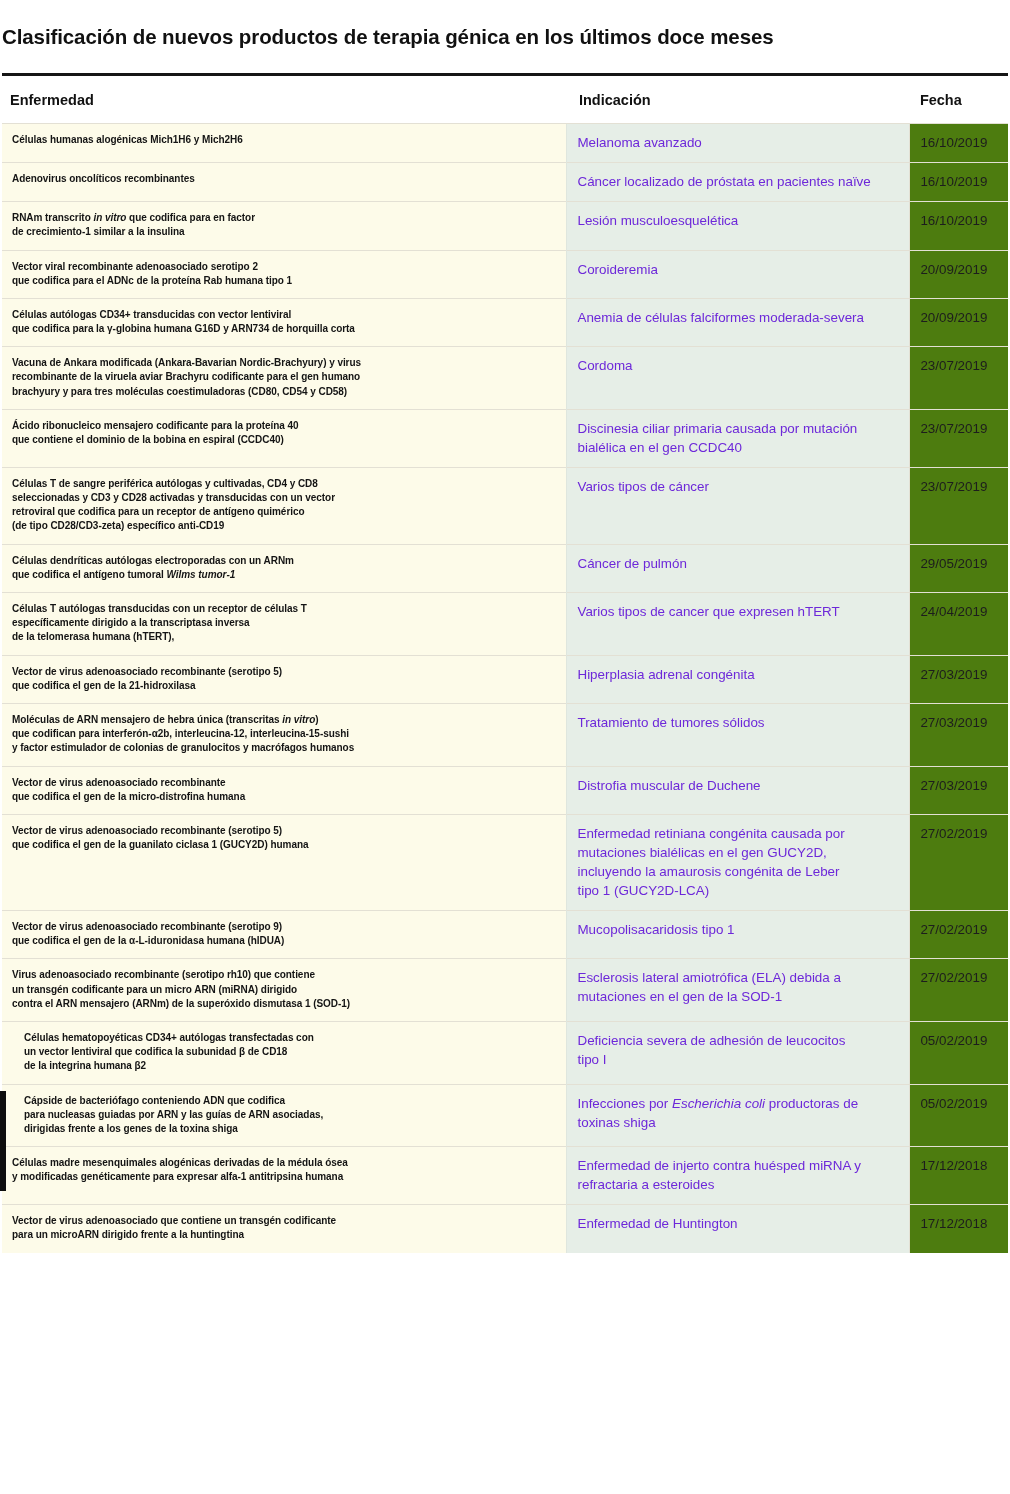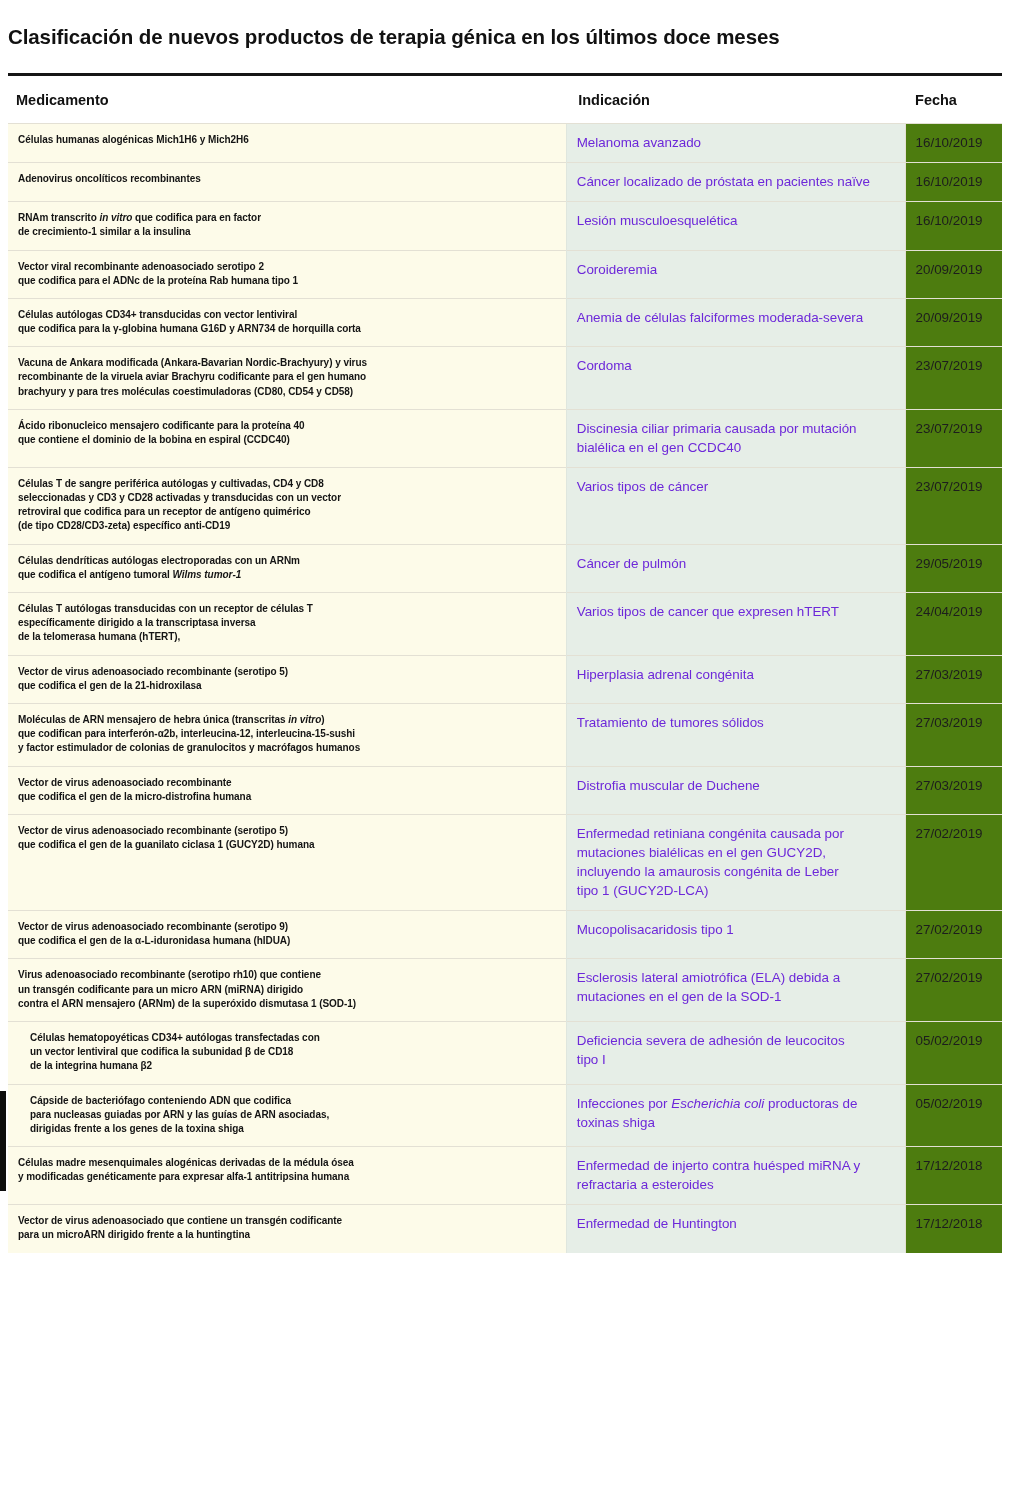--- a/index.html
+++ b/index.html
@@ -13,21 +13,21 @@
     font-family: "Liberation Sans", sans-serif;
     color: #1a1a1a;
     position: relative;
     overflow: hidden;
   }
 
   .page {
     position: relative;
     width: 1010px;
     box-sizing: border-box;
-    padding: 0 8px;
+    padding: 0 2px;
   }
 
   
   .title {
     font-size: 20.5px;
     font-weight: 700;
     letter-spacing: -0.1px;
     color: #111111;
     padding-top: 11px;
     padding-bottom: 10px;
@@ -131,21 +131,21 @@
   <div class="rule-top"></div>
 
   <table class="grid">
     <colgroup>
       <col class="c-med">
       <col class="c-ind">
       <col class="c-fec">
     </colgroup>
     <thead>
       <tr>
-        <th class="th-med">Medicamento</th>
+        <th class="th-med">Enfermedad</th>
         <th class="th-ind">Indicación</th>
         <th class="th-fec">Fecha</th>
       </tr>
     </thead>
     <tbody id="table-body">
         <tr>
           <td class="med">
             <span class="ln">Células humanas alogénicas Mich1H6 y Mich2H6</span>
           </td>
           <td class="ind">

